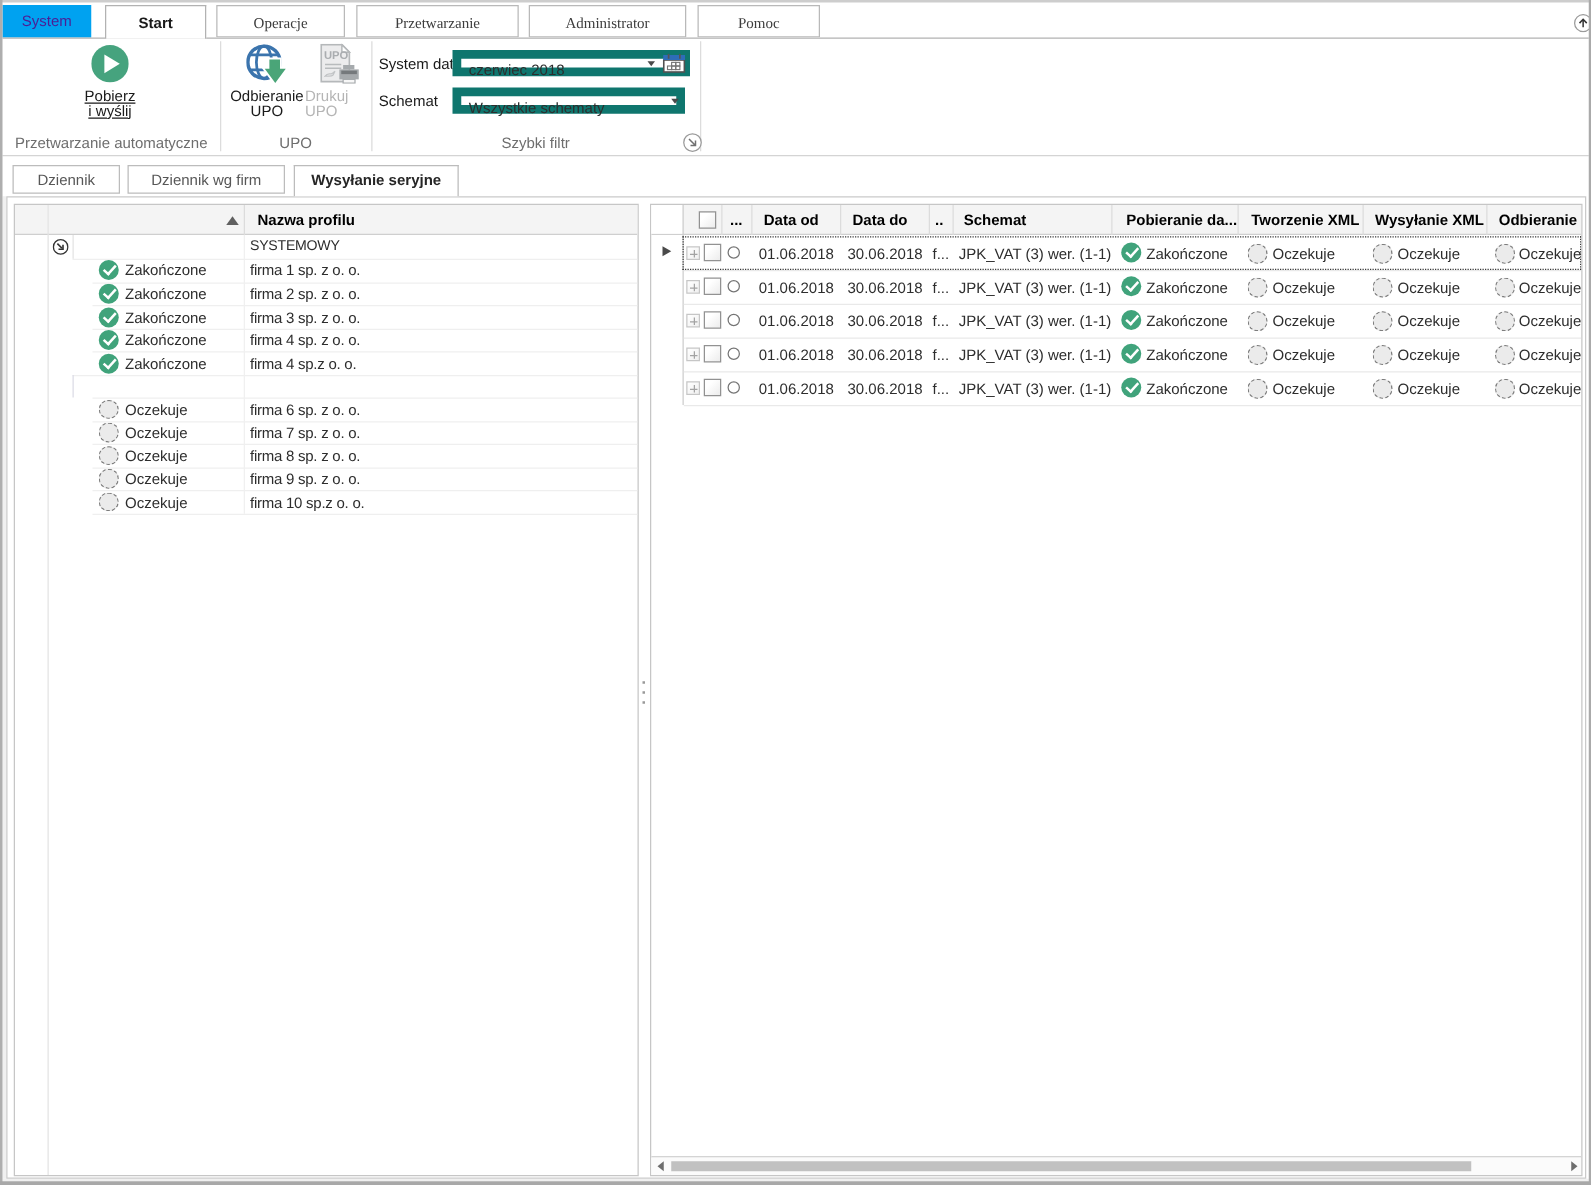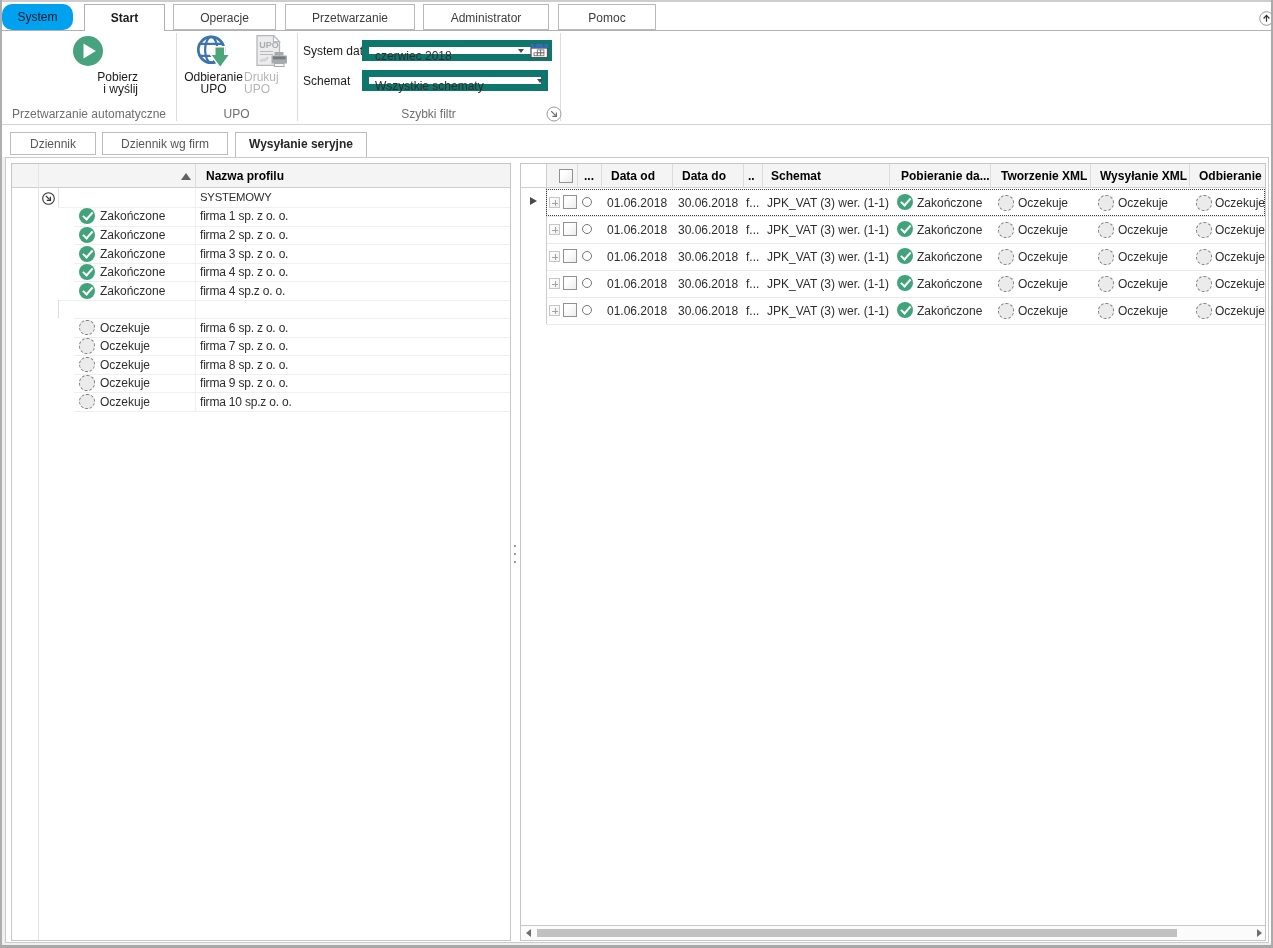--- a/index.html
+++ b/index.html
@@ -7,21 +7,21 @@
      font-family:"Liberation Sans", sans-serif;-webkit-font-smoothing:antialiased;}
 .abs{position:absolute;}
 .t12{font-size:12px;color:#2d2d2d;}
 
 .b-top{left:0;top:0;width:1273px;height:2px;background:#cdcdcd;z-index:50;}
 .b-left{left:0;top:0;width:2px;height:948px;background:#aeaeae;z-index:50;}
 .b-right{left:1271px;top:0;width:2px;height:948px;background:#aaaaaa;z-index:50;}
 .b-bottom{left:0;top:945px;width:1273px;height:3px;background:#a8a8a8;z-index:50;}
 
 .rtab{top:4px;height:26px;line-height:26px;text-align:center;font-size:12px;color:#3d3d3d;background:#fff;box-sizing:border-box;}
-.rtab.plain{border:1px solid #b9b9b9;}
+.rtab.plain{border:1px solid #b9b9b9;font-family:Liberation Serif, serif;}
 .tabline{left:2px;top:30px;width:1269px;height:1px;background:#b2b2b2;}
 
 .gsep{top:33px;height:88px;width:1px;background:#dcdcdc;}
 .glabel{top:107px;font-size:12px;color:#6e6e6e;text-align:center;}
 .ribline{left:2px;top:124px;width:1269px;height:1px;background:#d4d4d4;}
 .combo{box-sizing:border-box;border:7px solid #0f766e;background:#fff;font-size:12px;color:#2d2d2d;line-height:16px;padding-left:6px;}
 .carrow{width:0;height:0;border-left:3.5px solid transparent;border-right:3.5px solid transparent;border-top:4.5px solid #4a4a4a;}
 
 .dtab{top:132px;height:23px;line-height:23px;box-sizing:border-box;border:1px solid #bcbcbc;background:#fff;text-align:center;font-size:12px;color:#575757;}
 .panel{left:5px;top:157px;width:1264px;height:786px;box-sizing:border-box;border:1px solid #cacaca;background:#fff;}
@@ -51,21 +51,21 @@
 </style>
 </head>
 <body>
 <div class="abs b-top"></div>
 <div class="abs b-left"></div>
 <div class="abs b-right"></div>
 <div class="abs b-bottom"></div>
 <div class="abs" style="left:2px;top:157px;width:3px;height:786px;background:#f0f0f0;"></div>
 <div class="abs" style="left:2px;top:943px;width:1269px;height:2px;background:#f0f0f0;"></div>
 
-<div class="abs" style="left:2px;top:4px;width:71px;height:26px;background:#00a2f0;color:#0f172a;font-size:12px;line-height:26px;text-align:center;border-radius:10px;">System</div>
+<div class="abs" style="left:2px;top:4px;width:71px;height:26px;background:#00a2f0;color:#4c1d95;font-size:12px;line-height:26px;text-align:center;">System</div>
 <div class="abs tabline"></div>
 <div class="abs rtab" style="left:84px;width:81px;border:1px solid #b2b2b2;border-bottom:none;height:27px;z-index:2;font-weight:bold;color:#1a1a1a;">Start</div>
 <div class="abs rtab plain" style="left:173px;width:103px;">Operacje</div>
 <div class="abs rtab plain" style="left:285px;width:130px;">Przetwarzanie</div>
 <div class="abs rtab plain" style="left:423px;width:126px;">Administrator</div>
 <div class="abs rtab plain" style="left:558px;width:98px;">Pomoc</div>
 <div class="abs" style="left:1259px;top:11px;width:15px;height:15px;">
 <svg width="15" height="15">
       <circle cx="7.5" cy="7.5" r="6.8" fill="#fff" stroke="#9a9a9a"></circle>
       <path d="M7.5 10.8 V4.8 M4.6 7.5 L7.5 4.4 L10.4 7.5" fill="none" stroke="#333" stroke-width="1.2"></path>
@@ -76,21 +76,21 @@
 <div class="abs gsep" style="left:297px;"></div>
 <div class="abs gsep" style="left:560px;"></div>
 <div class="abs ribline"></div>
 
 <div class="abs" style="left:73px;top:36px;width:30px;height:30px;">
 <svg width="30" height="30">
       <circle cx="15" cy="15" r="15" fill="#46a37e"></circle>
       <path d="M10.5 7.5 L22.8 15 L10.5 22.5 Z" fill="#fff"></path>
     </svg>
 </div>
-<div class="abs t12" style="left:38px;top:72px;width:100px;text-align:right;line-height:11.5px;color:#1a1a1a;">Pobierz<br>i wyślij</div>
+<div class="abs t12" style="left:38px;top:72px;width:100px;text-align:center;line-height:11.5px;color:#1a1a1a;text-decoration:underline;">Pobierz<br>i wyślij</div>
 <div class="abs glabel" style="left:2px;width:174px;">Przetwarzanie automatyczne</div>
 
 <div class="abs" style="left:197px;top:35px;width:32px;height:32px;">
 <svg width="32" height="32">
 <circle cx="14.2" cy="14.8" r="12.9" fill="none" stroke="#3b74ad" stroke-width="2.8"></circle>
 <ellipse cx="14.2" cy="14.8" rx="6.1" ry="12.9" fill="none" stroke="#3b74ad" stroke-width="2.2"></ellipse>
 <path d="M3.6 8.8 H25 M2.8 20.8 H25.6" stroke="#3b74ad" stroke-width="2.2" fill="none"></path>
 <path d="M18.5 12.5 V20 H14.8 L23.2 31.4 L31.6 20 H27 V12.5 Z" fill="#4aa578" stroke="#fff" stroke-width="3" paint-order="stroke"></path>
 </svg>
 </div>

